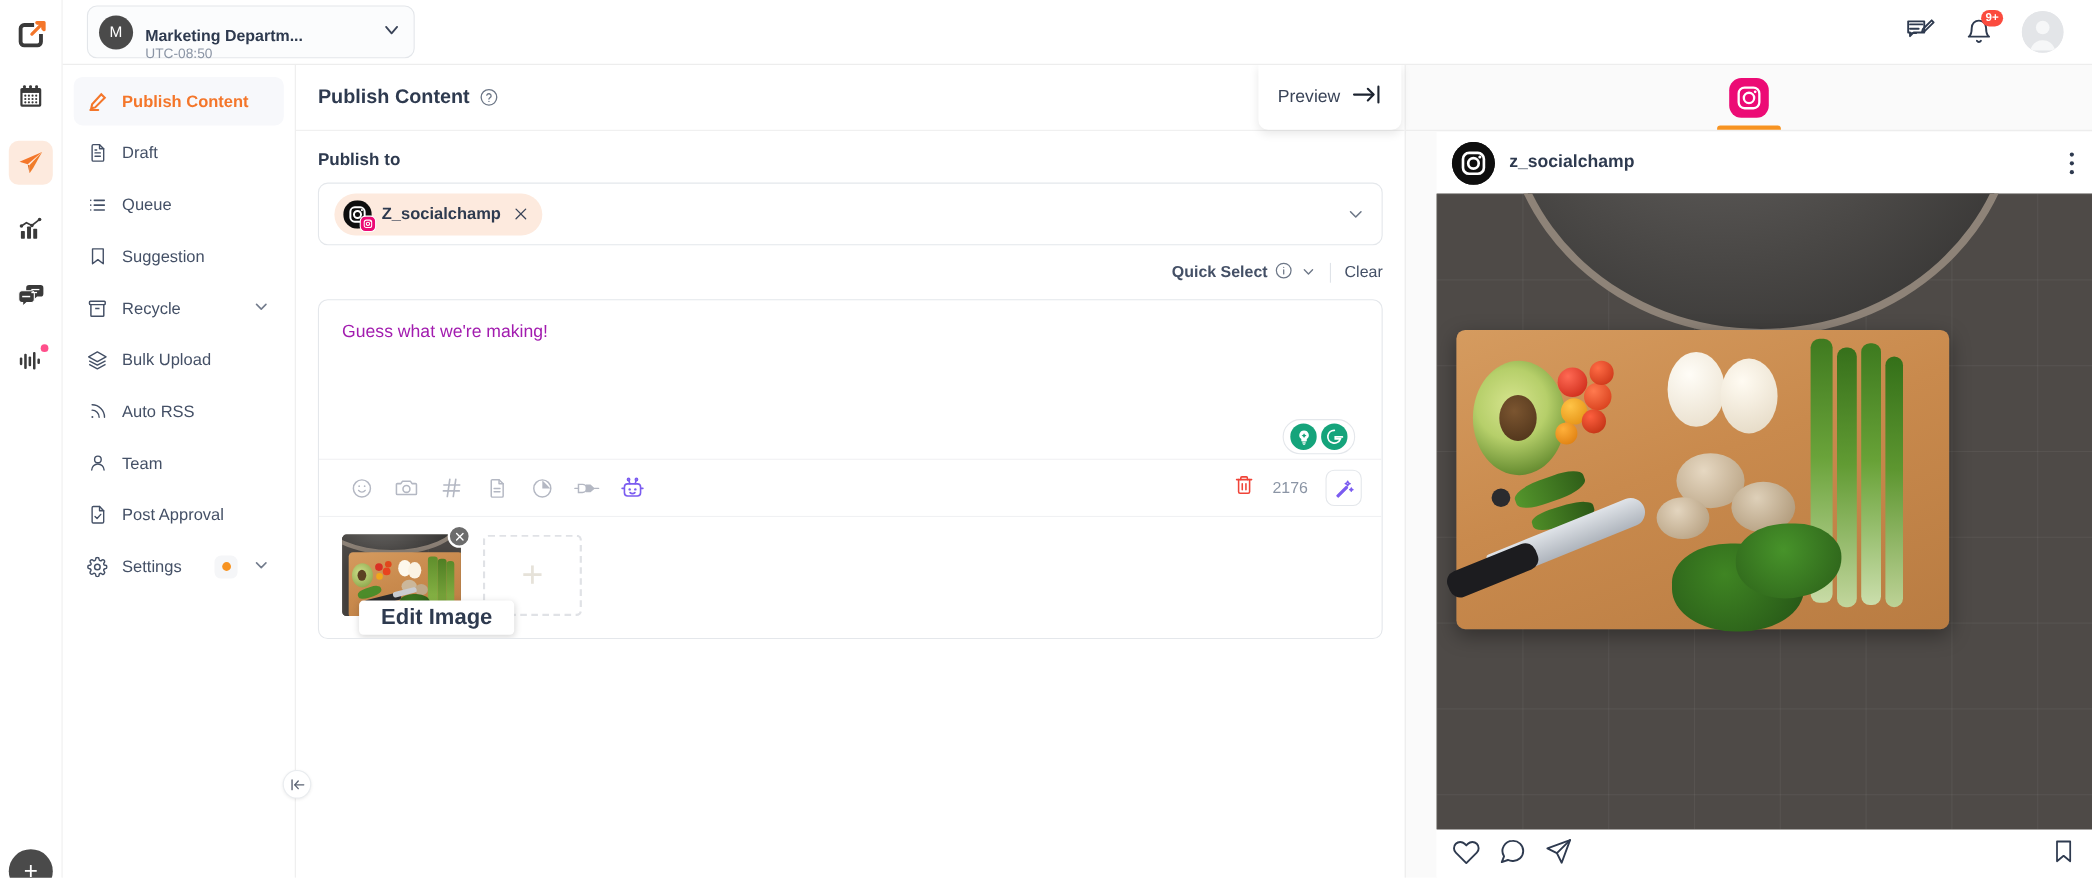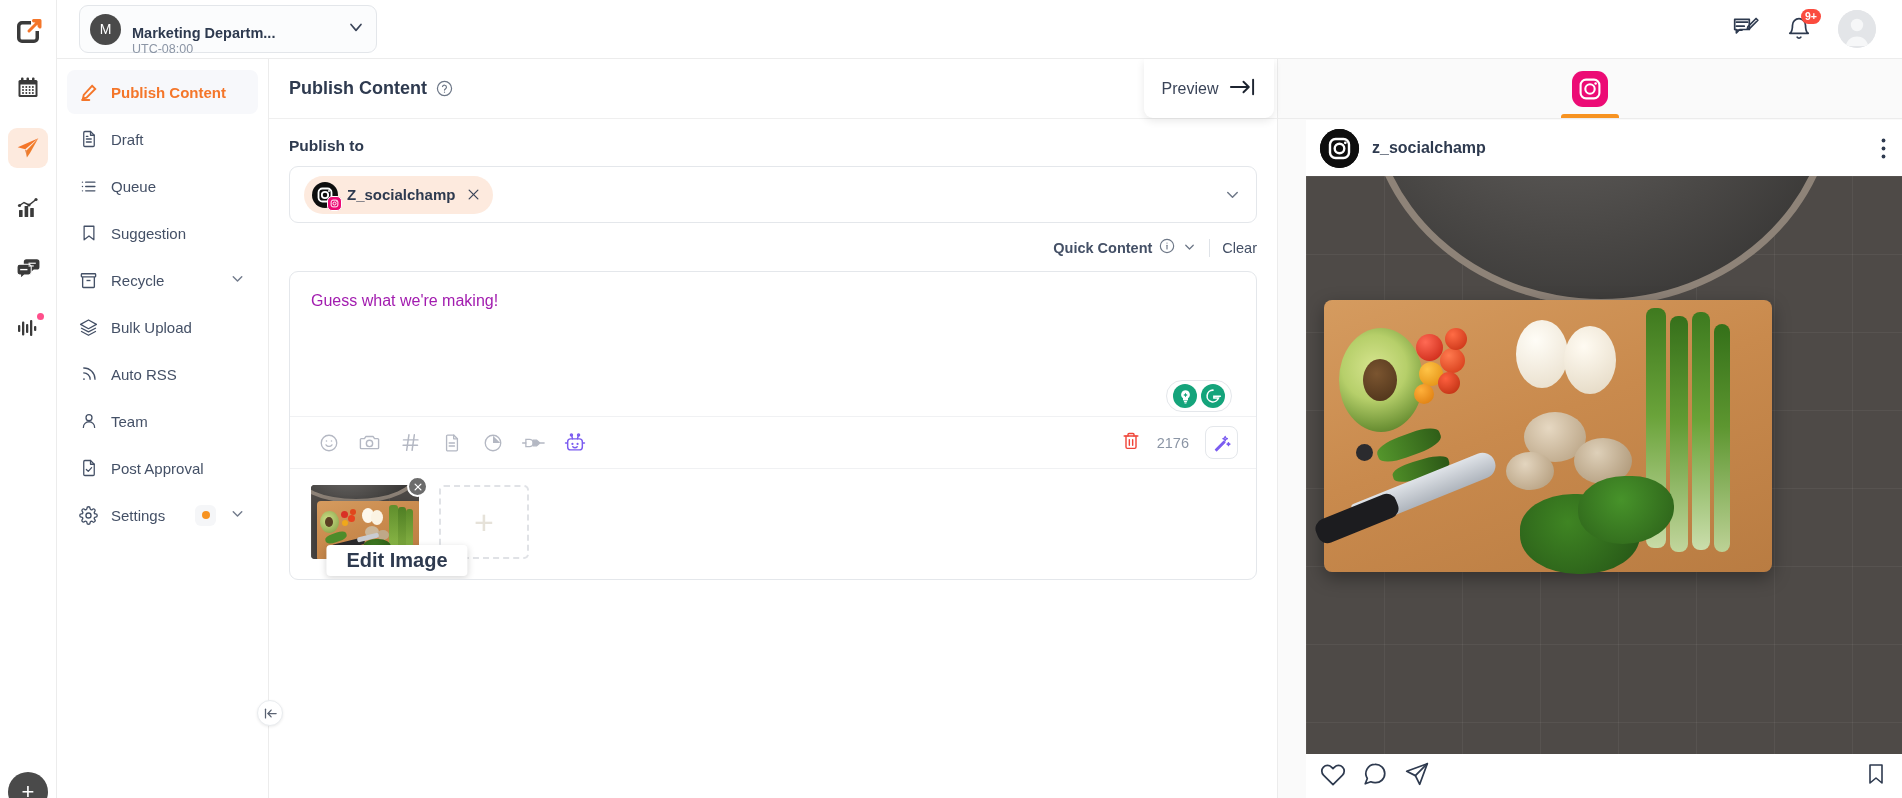--- a/index.html
+++ b/index.html
@@ -363,21 +363,21 @@
     <div class="rail-fab">
       <span>+</span>
     </div>
   </div>
 
   <div class="topbar">
     <div class="workspace">
       <div class="ws-avatar">M</div>
       <div class="ws-text">
         <div class="ws-title">Marketing Departm...</div>
-        <div class="ws-sub">UTC-08:00</div>
+        <div class="ws-sub">UTC-08:50</div>
       </div>
       <span>
         <svg width="20" height="20" viewBox="0 0 24 24" fill="none" stroke="#3a4458" stroke-width="2" stroke-linecap="round" stroke-linejoin="round">
             <polyline points="6 9 12 16 18 9"></polyline>
           </svg>
       </span>
     </div>
 
     <div class="topbar-right">
       <span class="tb-icon">
@@ -584,21 +584,21 @@
           </span>
           <span class="select-caret">
             <svg width="19" height="19" viewBox="0 0 24 24" fill="none" stroke="#6d7787" stroke-width="1.8" stroke-linecap="round" stroke-linejoin="round">
                 <polyline points="6 9.5 12 15.5 18 9.5"></polyline>
               </svg>
           </span>
         </div>
 
         <div class="quick-row">
           <span class="quick-select">
-            <span>Quick Content</span>
+            <span>Quick Select</span>
             <span>
               <svg width="16" height="16" viewBox="0 0 24 24" fill="none" stroke="#6d7787" stroke-width="1.7" stroke-linecap="round">
                   <circle cx="12" cy="12" r="10"></circle>
                   <line x1="12" y1="11" x2="12" y2="16.5"></line>
                   <circle cx="12" cy="7.6" r=".9" fill="#6d7787" stroke="none"></circle>
                 </svg>
             </span>
             <span>
               <svg width="15" height="15" viewBox="0 0 24 24" fill="none" stroke="#6d7787" stroke-width="2" stroke-linecap="round" stroke-linejoin="round">
                   <polyline points="6 10 12 16 18 10"></polyline>

